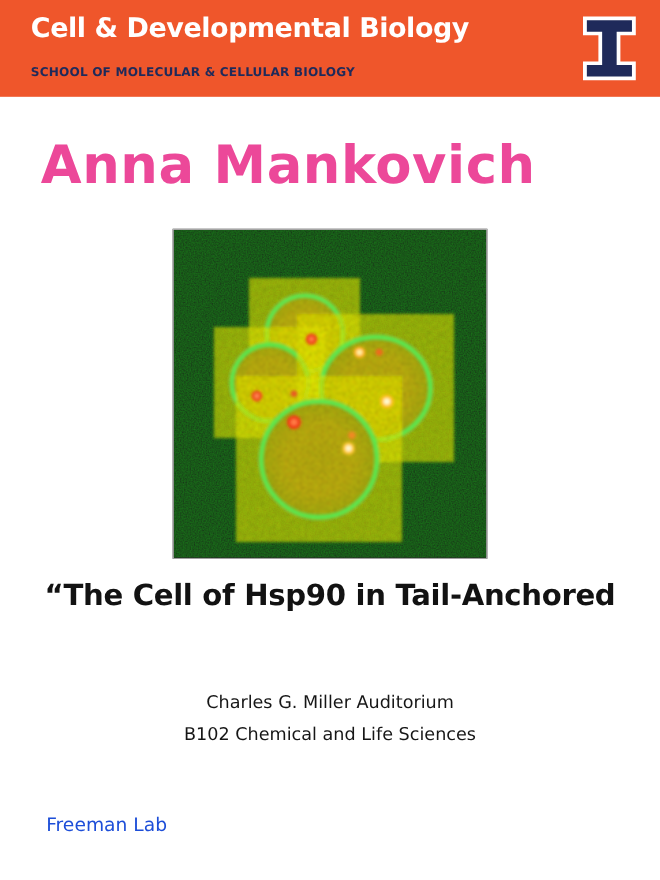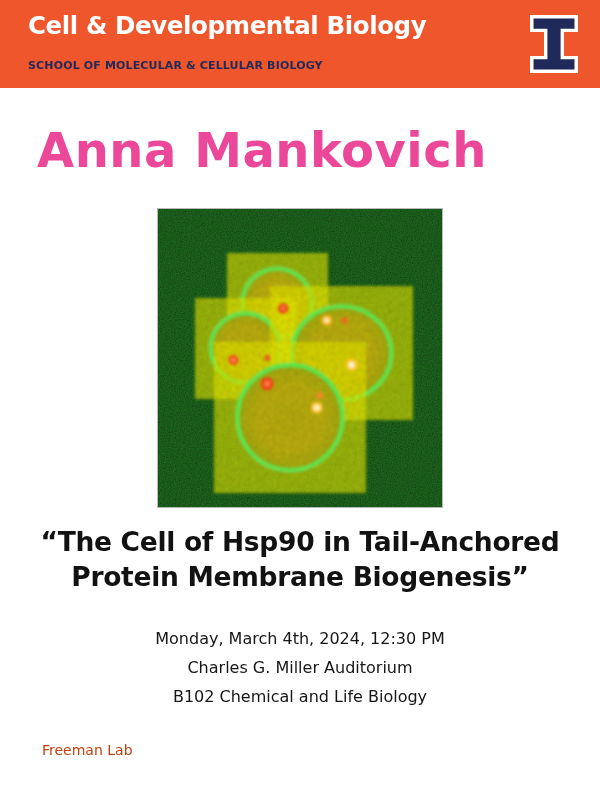--- a/index.html
+++ b/index.html
@@ -134,24 +134,24 @@
     color: #161616;
   }
   .details .line { display: block; }
 
   
   .lab-footer {
     position: absolute;
     left: 42px;
     top: 738px;
     font-family: "DejaVu Sans", sans-serif;
-    font-size: 14px;
+    font-size: 17px;
     line-height: 24px;
     font-weight: 400;
-    color: #c2410c;
+    color: #1d4ed8;
   }
 </style>
 </head>
 <body>
 
 <div class="header-band">
 
   <div class="header-text-block">
     <div class="dept-name">Cell &amp; Developmental Biology</div>
     <div class="school-name">SCHOOL OF MOLECULAR &amp; CELLULAR BIOLOGY</div>
@@ -269,22 +269,20 @@
       <circle cx="110" cy="176" r="3.0" fill="#ff7c45"></circle>
       <circle cx="163" cy="188" r="3.4" fill="#f08a20"></circle>
       <circle cx="160" cy="200" r="5.8" fill="#ffc832"></circle>
       <circle cx="160" cy="200" r="2.8" fill="#fff6cc"></circle>
     </g>
   </svg>
 </div>
 
 <div class="talk-title">
   <span class="line">“The Cell of Hsp90 in Tail-Anchored</span>
-  <span class="line">Protein Membrane Biogenesis”</span>
 </div>
 
 <div class="details">
-  <span class="line">Monday, March 4th, 2024, 12:30 PM</span>
   <span class="line">Charles G. Miller Auditorium</span>
-  <span class="line">B102 Chemical and Life Biology</span>
+  <span class="line">B102 Chemical and Life Sciences</span>
 </div>
 
 <div class="lab-footer">Freeman Lab</div>
 
 </body></html>

